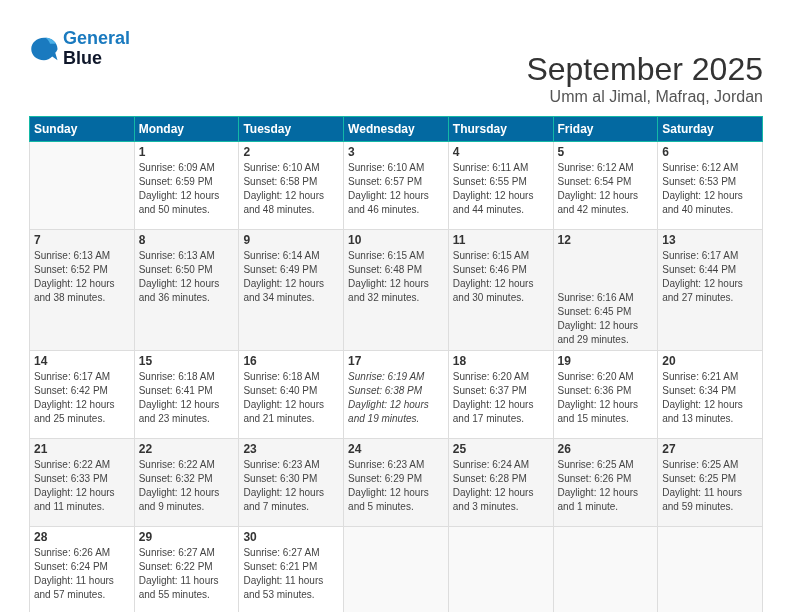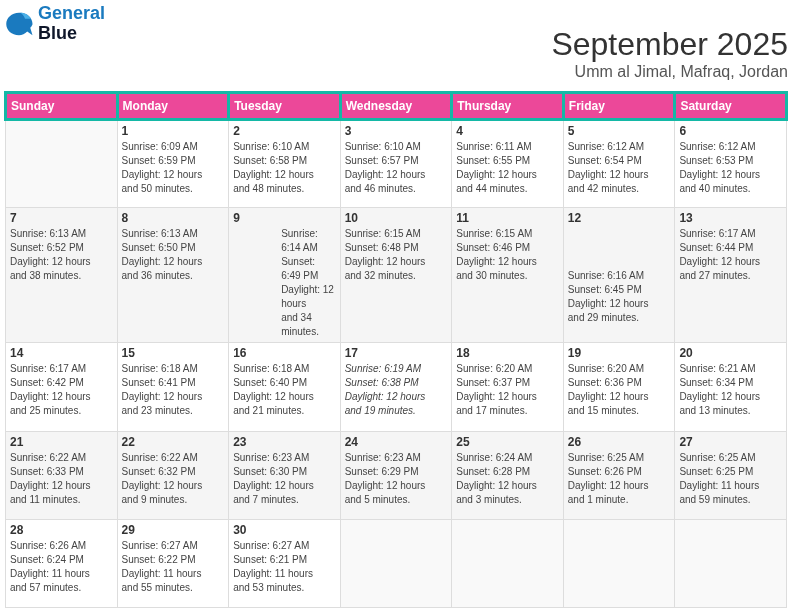--- a/index.html
+++ b/index.html
@@ -6,21 +6,21 @@
     body {
       width: 792px;
       height: 612px;
       font-family: Arial, sans-serif;
       background: #fff;
       overflow: hidden;
     }
     .page {
       width: 792px;
       height: 612px;
-      padding: 4px;
+      padding: 29px;
       display: flex;
       flex-direction: column;
     }
     .header {
       display: flex;
       justify-content: space-between;
       align-items: flex-start;
       margin-bottom: 10px;
     }
     .logo {
@@ -53,27 +53,27 @@
       color: #555;
     }
     .calendar {
       flex: 1;
       border: 1px solid #ccc;
       border-collapse: collapse;
       width: 100%;
       table-layout: fixed;
     }
     .calendar th {
-      background: #ec4899;
+      background: #0369a1;
       color: white;
       padding: 5px 4px;
       font-size: 12px;
       font-weight: bold;
       text-align: left;
-      border: 3px solid #14b8a6;
+      border: 1px solid #14b8a6;
     }
     .calendar td {
       vertical-align: top;
       border: 1px solid #ddd;
       padding: 3px 4px;
       font-size: 9.5px;
       color: #333;
       height: 88px;
     }
     .day-number {
@@ -184,21 +184,21 @@
           </td>
           <td>
             <span class="day-number">8</span>
             <div class="day-info" style="white-space: pre-line;">Sunrise: 6:13 AM
 Sunset: 6:50 PM
 Daylight: 12 hours
 and 36 minutes.</div>
           </td>
           <td>
             <span class="day-number">9</span>
-            <div class="day-info" style="white-space: pre-line; margin-left: 48px;">Sunrise: 6:14 AM
+            <div class="day-info" style="white-space: pre-line;">Sunrise: 6:14 AM
 Sunset: 6:49 PM
 Daylight: 12 hours
 and 34 minutes.</div>
           </td>
           <td>
             <span class="day-number">10</span>
             <div class="day-info" style="white-space: pre-line;">Sunrise: 6:15 AM
 Sunset: 6:48 PM
 Daylight: 12 hours
 and 32 minutes.</div>

